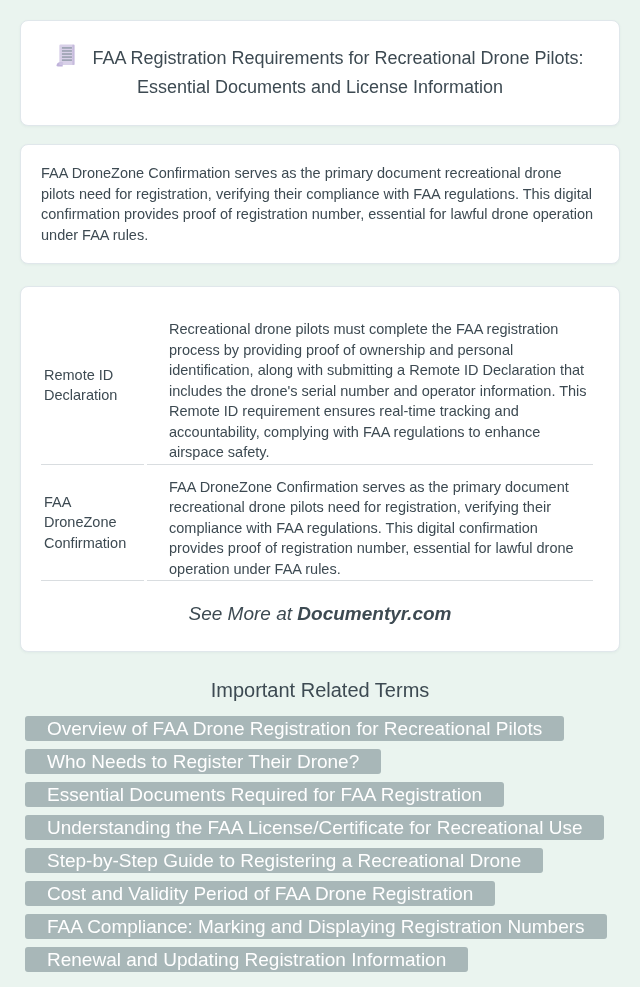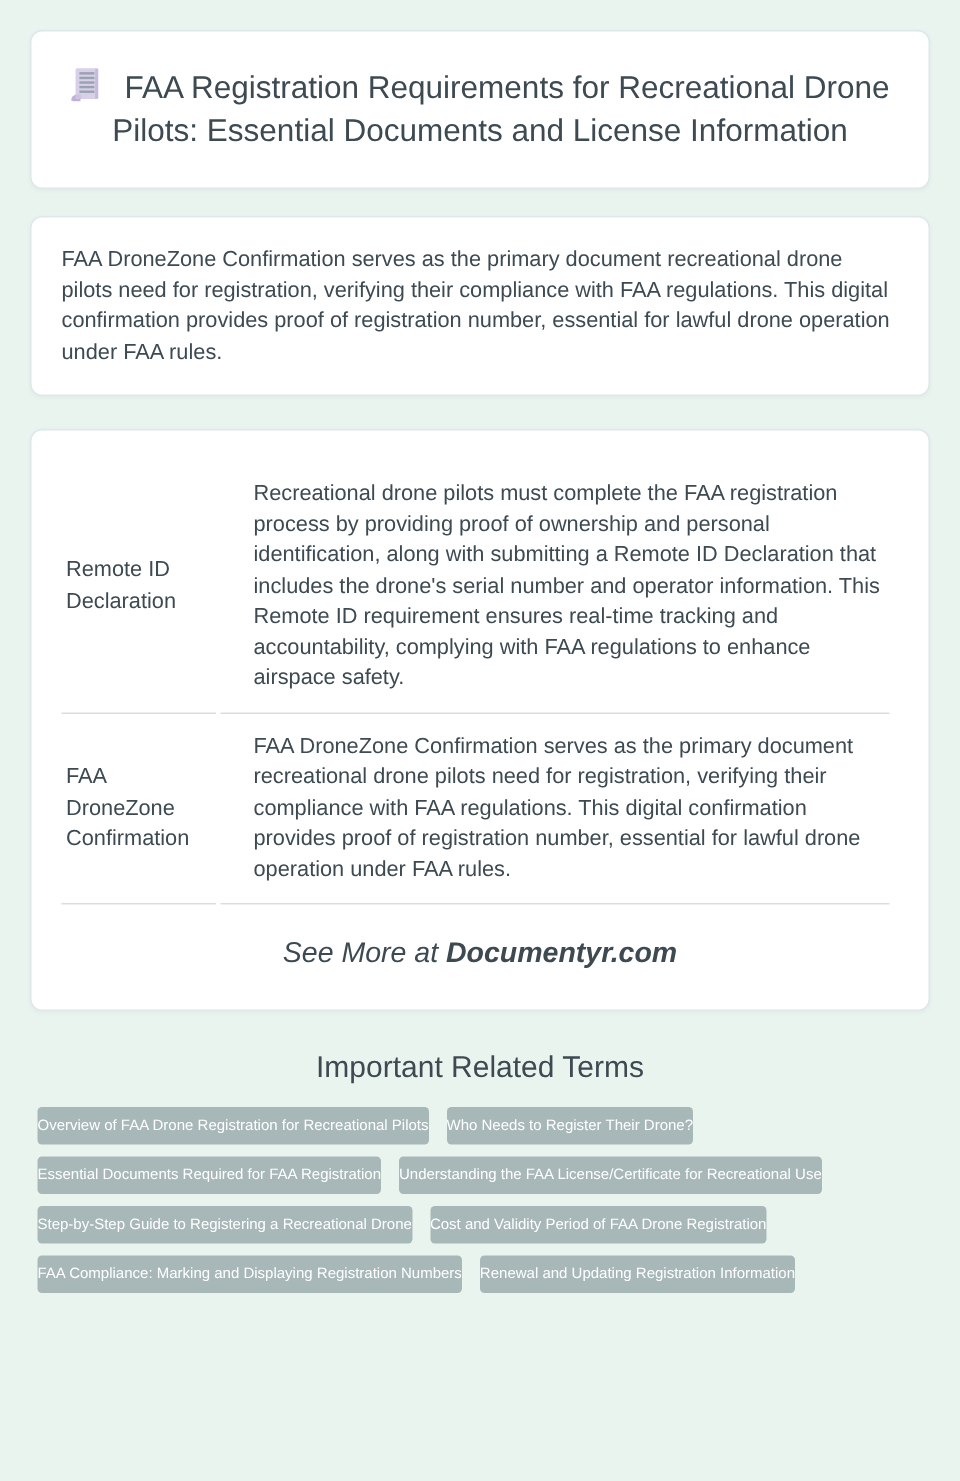--- a/index.html
+++ b/index.html
@@ -23,21 +23,21 @@
     box-shadow: 0 1px 3px rgba(40, 70, 70, 0.05);
     box-sizing: border-box;
   }
   
   .title-card {
     margin-top: 20px;
     padding: 23px 24px;
   }
   .title-card h1 {
     margin: 0;
-    font-size: 21px;
+    font-size: 18px;
     line-height: 29px;
     font-weight: 400;
     text-align: center;
     color: #3d4a52;
   }
   .doc-icon {
     display: inline-block;
     width: 21px;
     height: 23px;
     vertical-align: -3px;
@@ -69,21 +69,21 @@
   .doc-table td {
     vertical-align: middle;
     border-bottom: 1px solid #d9dde0;
   }
   .doc-table td.term {
     width: 96px;
     padding: 12px 4px 12px 3px;
     margin-left: 28px;
   }
   .doc-table td.desc {
-    padding: 12px 2px 12px 22px;
+    padding: 12px 2px 1px 22px;
   }
   .see-more {
     text-align: center;
     margin: 22px 0 0;
     font-size: 19px;
     font-style: italic;
   }
   .see-more .site {
     font-weight: bold;
     color: #3d4a52;
@@ -100,23 +100,23 @@
   .tags {
     display: flex;
     flex-wrap: wrap;
     gap: 8px 12px;
     padding: 0 25px;
   }
   .tag {
     display: inline-block;
     background: #a8b7b8;
     color: #ffffff;
-    font-size: 10px;
+    font-size: 19px;
     line-height: 15px;
-    padding: 5px 0;
+    padding: 5px 22px;
     border-radius: 3px;
     text-decoration: none;
     cursor: pointer;
     white-space: nowrap;
   }
 </style>
 </head>
 <body>
 
 <section class="card title-card">

